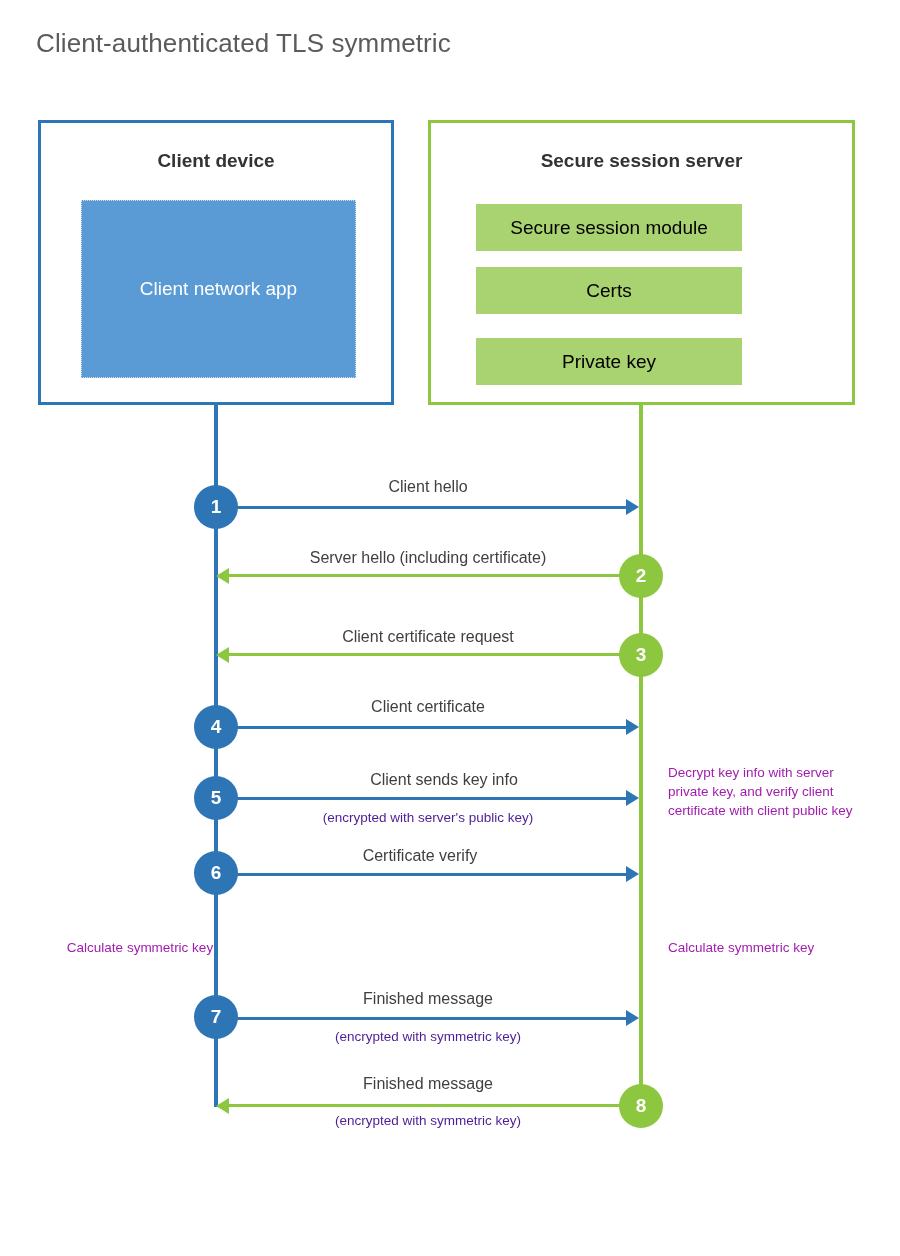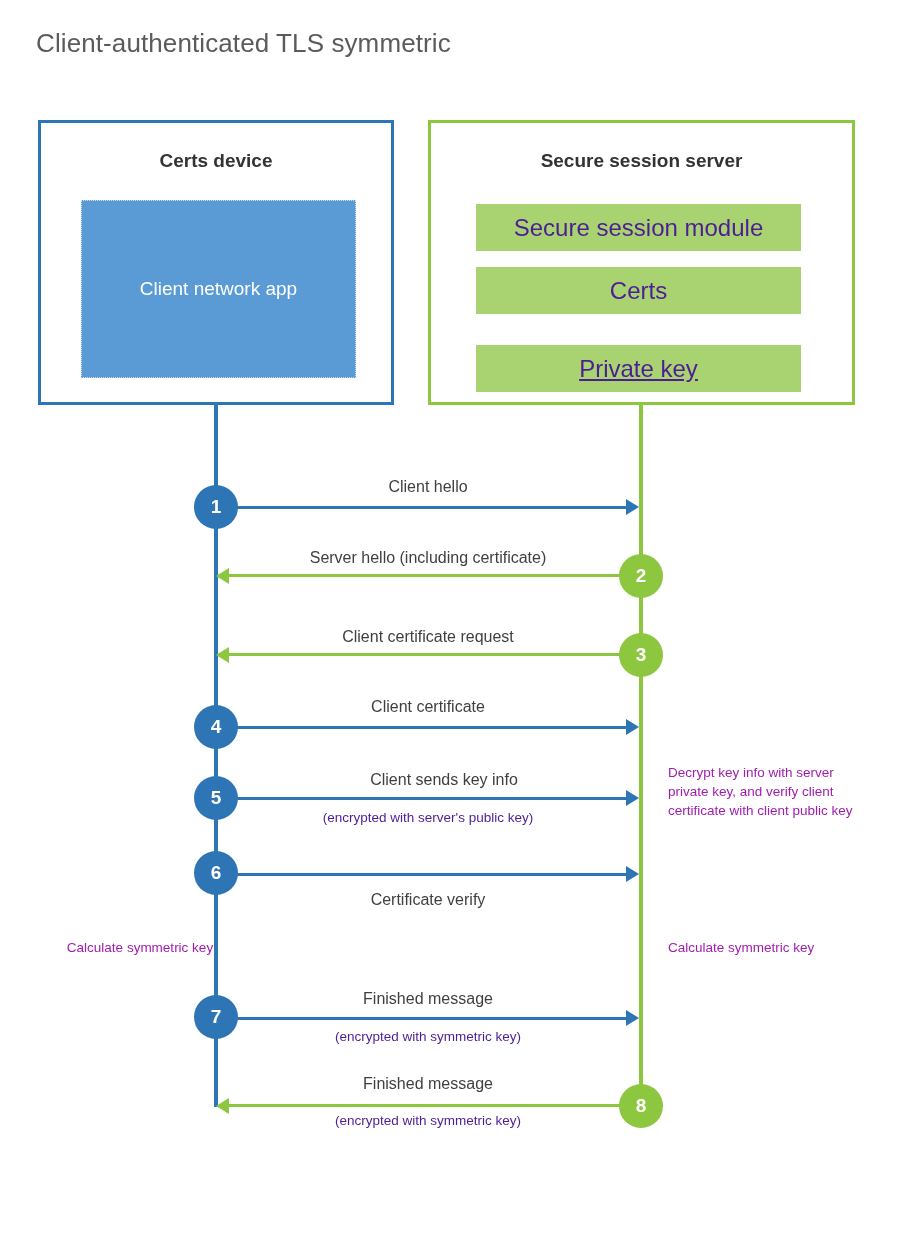--- a/index.html
+++ b/index.html
@@ -29,27 +29,27 @@
   
   .client-app {
     position: absolute; left: 40px; top: 77px; width: 275px; height: 178px;
     background: #5b9bd5; border: 1px dotted #cfe0f2;
     display: flex; align-items: center; justify-content: center; text-align: center;
     color: #ffffff; font-size: 19px; line-height: 1.35; padding: 12px 14px;
   }
 
   
   .srv-bar {
-    position: absolute; left: 45px; width: 325px; height: 47px;
+    position: absolute; left: 45px; width: 266px; height: 47px;
     background: #a9d370; display: flex; align-items: center; justify-content: center;
-    color: #4c1d95; font-size: 24px;
+    color: #000000; font-size: 19px;
   }
   .srv-bar.b0 { top: 81px; }
   .srv-bar.b1 { top: 144px; }
-  .srv-bar.b2 { top: 222px; text-decoration: underline; }
+  .srv-bar.b2 { top: 215px; }
 
   
   .lifeline { position: absolute; width: 4px; }
   .lifeline.client { left: 214px; top: 403px; height: 704px; background: #2e75b6; }
   .lifeline.server { left: 639px; top: 403px; height: 704px; background: #8dc63f; }
 
   .arrow-line { position: absolute; height: 3px; }
   .arrow-line.blue { background: #2e75b6; }
   .arrow-line.green { background: #8dc63f; }
 
@@ -89,21 +89,21 @@
   .note.left-side  { left: 66px; width: 148px; text-align: center; }
 </style>
 </head>
 <body>
 
 <div id="stage">
 
   <div class="title">Client-authenticated TLS symmetric</div>
 
   <div class="actor-box client">
-    <div class="actor-title">Certs device</div>
+    <div class="actor-title">Client device</div>
     <div class="client-app">Client network app</div>
   </div>
 
   <div class="actor-box server">
     <div class="actor-title">Secure session server</div>
     <div class="srv-bar b0">Secure session module</div>
     <div class="srv-bar b1">Certs</div>
     <div class="srv-bar b2">Private key</div>
   </div>
 
@@ -129,21 +129,21 @@
   <div class="arrow-line blue" style="left:216px; top:726px; width:410px;"></div>
   <div class="arrow-head right blue" style="left:626px; top:719px;"></div>
   <div class="badge blue" style="left:194px; top:705px;">4</div>
 
   <div class="msg-label" style="left:232px; top:771px; width:424px;">Client sends key info</div>
   <div class="arrow-line blue" style="left:216px; top:797px; width:410px;"></div>
   <div class="arrow-head right blue" style="left:626px; top:790px;"></div>
   <div class="msg-sublabel" style="left:216px; top:810px; width:424px;">(encrypted with server's public key)</div>
   <div class="badge blue" style="left:194px; top:776px;">5</div>
 
-  <div class="msg-label" style="left:216px; top:847px; width:424px;margin-top:44px;">Certificate verify</div>
+  <div class="msg-label" style="left:208px; top:847px; width:424px;">Certificate verify</div>
   <div class="arrow-line blue" style="left:216px; top:873px; width:410px;"></div>
   <div class="arrow-head right blue" style="left:626px; top:866px;"></div>
   <div class="badge blue" style="left:194px; top:851px;">6</div>
 
   <div class="msg-label" style="left:216px; top:990px; width:424px;">Finished message</div>
   <div class="arrow-line blue" style="left:216px; top:1017px; width:410px;"></div>
   <div class="arrow-head right blue" style="left:626px; top:1010px;"></div>
   <div class="msg-sublabel" style="left:216px; top:1029px; width:424px;">(encrypted with symmetric key)</div>
   <div class="badge blue" style="left:194px; top:995px;">7</div>
 

